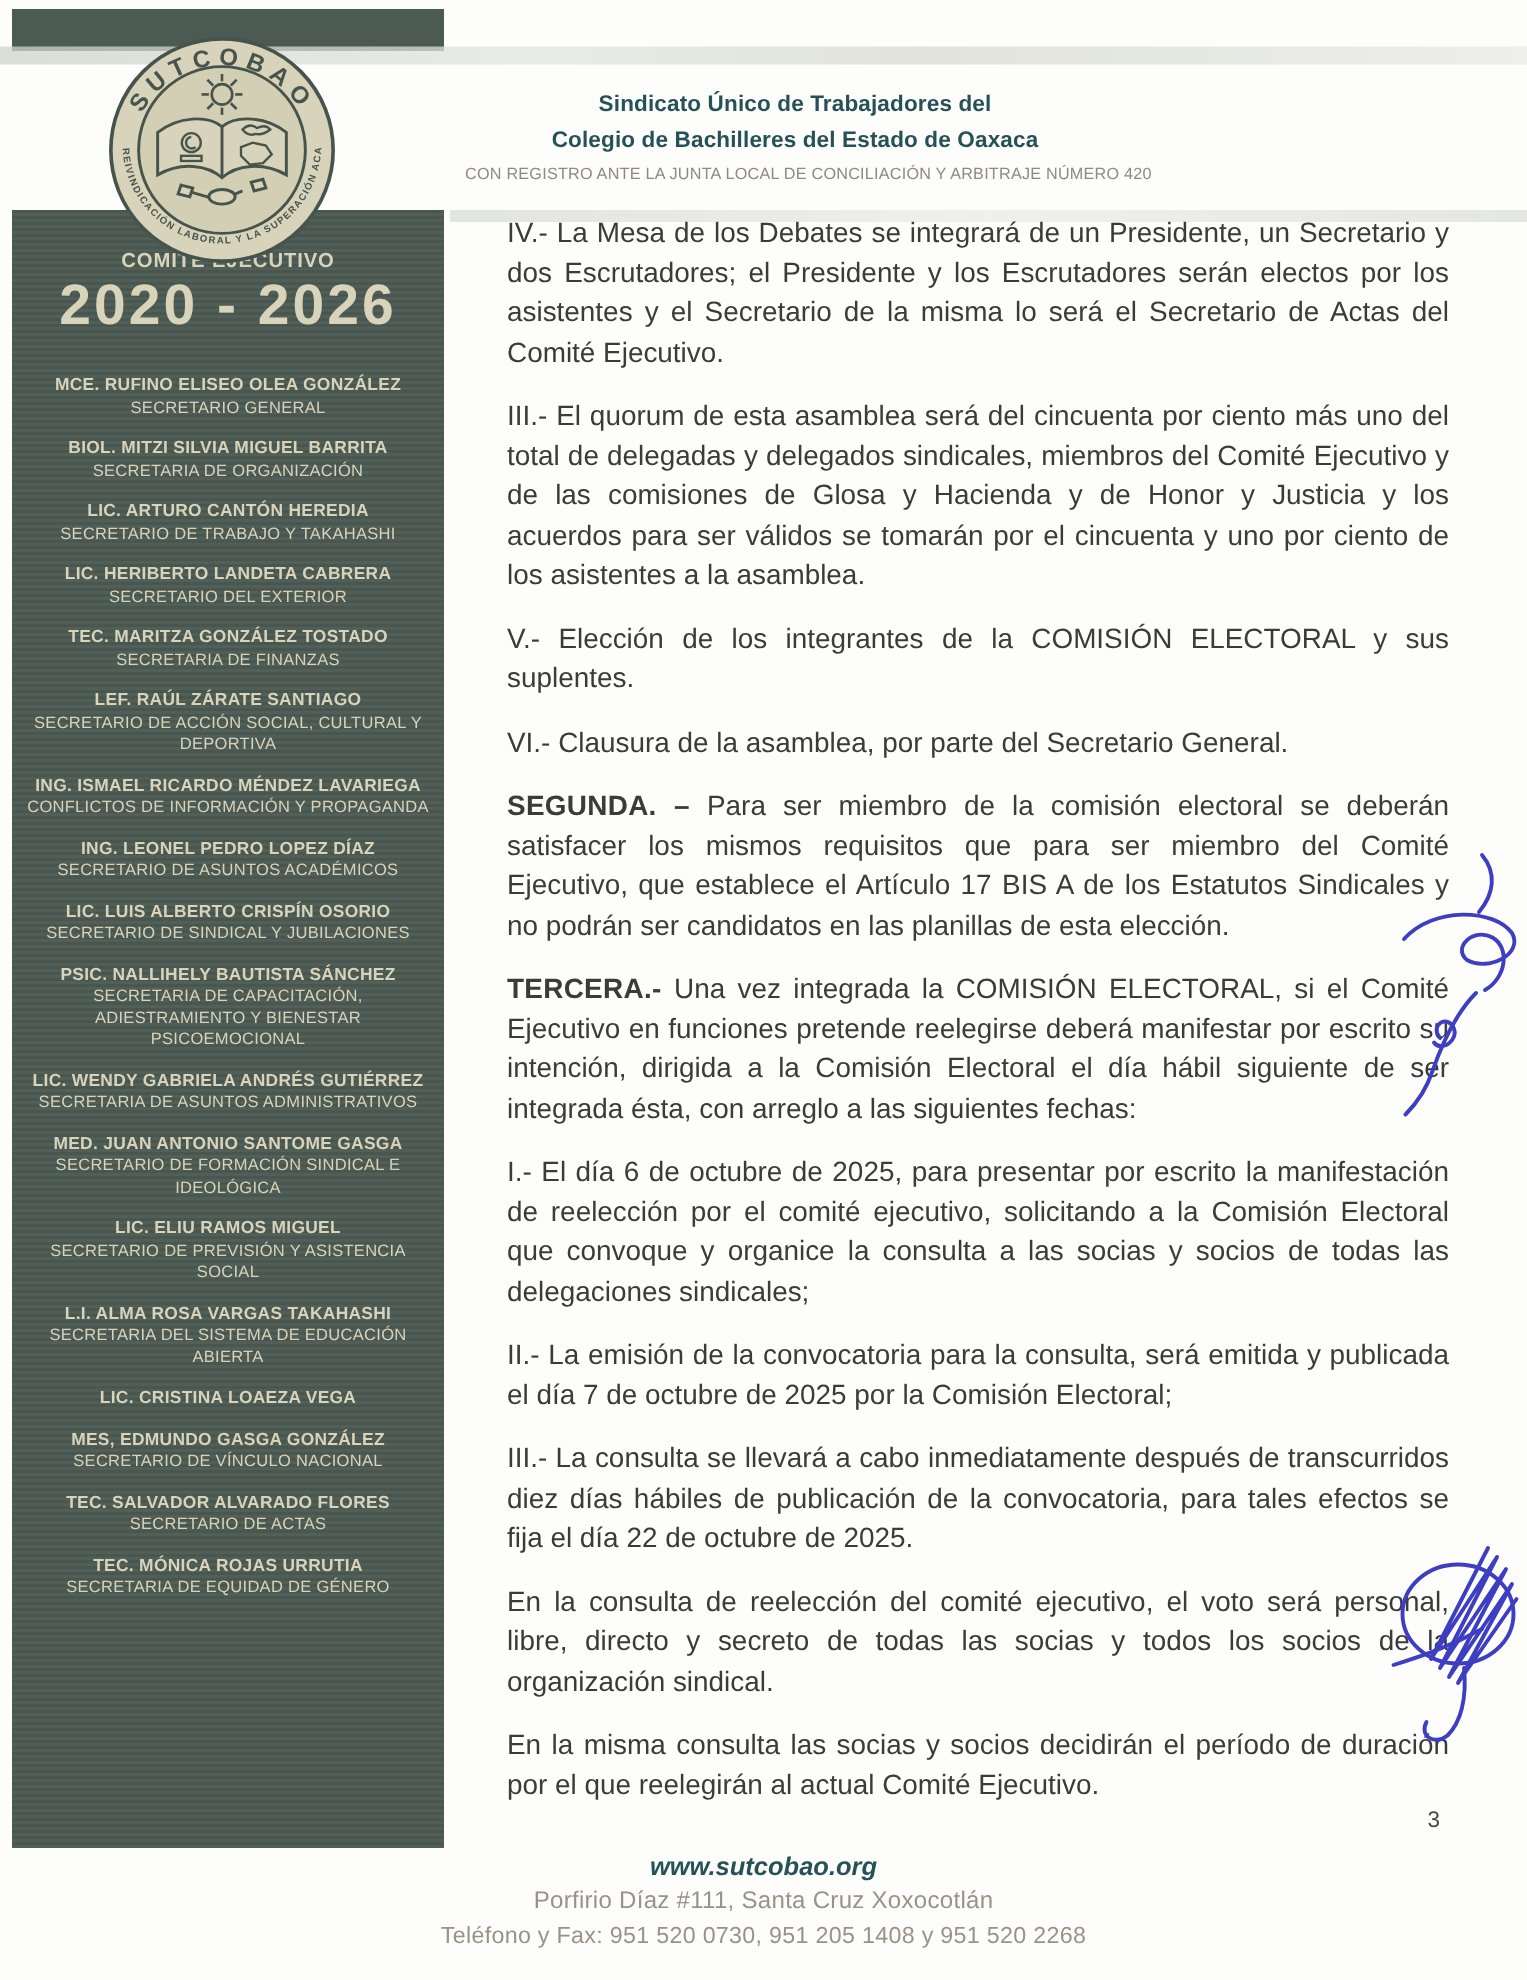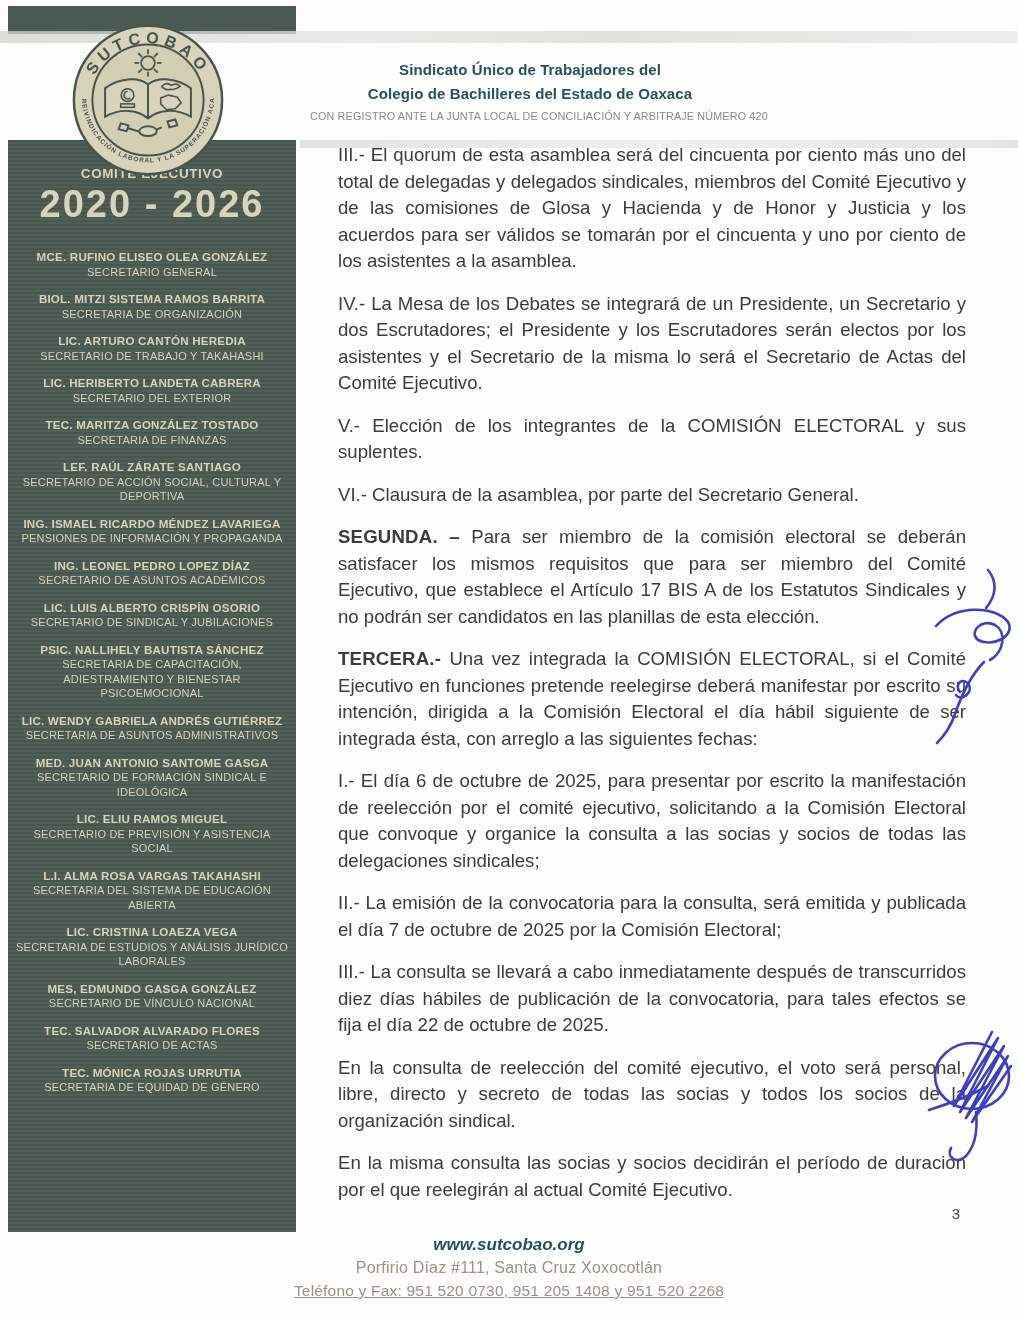--- a/index.html
+++ b/index.html
@@ -83,21 +83,21 @@
     position:absolute;right:58px;top:1205px;
     font-size:15px;color:#4a4a4a;
   }
   
   .footer{
     position:absolute;left:0;bottom:18px;width:100%;
     text-align:center;
   }
   .f-web{font-size:17px;font-weight:bold;font-style:italic;color:var(--brand-teal);line-height:23px;}
   .f-addr{font-size:16px;color:var(--muted-brown);line-height:23px;letter-spacing:.2px;}
-  .f-phone{font-size:15.5px;color:var(--muted-brown);line-height:23px;letter-spacing:.2px;text-decoration:underline;}
+  .f-phone{font-size:15.5px;color:var(--muted-brown);line-height:23px;letter-spacing:.2px;}
   
   .sig{position:absolute;pointer-events:none;}
   .sig path, .sig ellipse, .sig polyline{
     fill:none;stroke:var(--ink-blue);stroke-width:2.6;
     stroke-linecap:round;stroke-linejoin:round;
   }
   .sig1{left:928px;top:562px;width:92px;height:195px;}
   .sig2{left:926px;top:1018px;width:92px;height:148px;}
 </style>
 </head>
@@ -111,42 +111,42 @@
 
   <aside class="sidebar">
     <div class="committee-title">COMITÉ EJECUTIVO</div>
     <div class="committee-term">2020 - 2026</div>
     <div>
         <div class="member">
           <div class="m-name">MCE. RUFINO ELISEO OLEA GONZÁLEZ</div>
           <div class="m-role">SECRETARIO GENERAL</div>
         </div>
         <div class="member">
-          <div class="m-name">BIOL. MITZI SISTEMA RAMOS BARRITA</div>
+          <div class="m-name">BIOL. MITZI SILVIA MIGUEL BARRITA</div>
           <div class="m-role">SECRETARIA DE ORGANIZACIÓN</div>
         </div>
         <div class="member">
           <div class="m-name">LIC. ARTURO CANTÓN HEREDIA</div>
           <div class="m-role">SECRETARIO DE TRABAJO Y TAKAHASHI</div>
         </div>
         <div class="member">
           <div class="m-name">LIC. HERIBERTO LANDETA CABRERA</div>
           <div class="m-role">SECRETARIO DEL EXTERIOR</div>
         </div>
         <div class="member">
           <div class="m-name">TEC. MARITZA GONZÁLEZ TOSTADO</div>
           <div class="m-role">SECRETARIA DE FINANZAS</div>
         </div>
         <div class="member">
           <div class="m-name">LEF. RAÚL ZÁRATE SANTIAGO</div>
           <div class="m-role">SECRETARIO DE ACCIÓN SOCIAL, CULTURAL Y DEPORTIVA</div>
         </div>
         <div class="member">
           <div class="m-name">ING. ISMAEL RICARDO MÉNDEZ LAVARIEGA</div>
-          <div class="m-role">PENSIONES DE INFORMACIÓN Y PROPAGANDA</div>
+          <div class="m-role">CONFLICTOS DE INFORMACIÓN Y PROPAGANDA</div>
         </div>
         <div class="member">
           <div class="m-name">ING. LEONEL PEDRO LOPEZ DÍAZ</div>
           <div class="m-role">SECRETARIO DE ASUNTOS ACADÉMICOS</div>
         </div>
         <div class="member">
           <div class="m-name">LIC. LUIS ALBERTO CRISPÍN OSORIO</div>
           <div class="m-role">SECRETARIO DE SINDICAL Y JUBILACIONES</div>
         </div>
         <div class="member">
@@ -164,21 +164,20 @@
         <div class="member">
           <div class="m-name">LIC. ELIU RAMOS MIGUEL</div>
           <div class="m-role">SECRETARIO DE PREVISIÓN Y ASISTENCIA SOCIAL</div>
         </div>
         <div class="member">
           <div class="m-name">L.I. ALMA ROSA VARGAS TAKAHASHI</div>
           <div class="m-role">SECRETARIA DEL SISTEMA DE EDUCACIÓN ABIERTA</div>
         </div>
         <div class="member">
           <div class="m-name">LIC. CRISTINA LOAEZA VEGA</div>
-          <div class="m-role">SECRETARIA DE ESTUDIOS Y ANÁLISIS JURÍDICO LABORALES</div>
         </div>
         <div class="member">
           <div class="m-name">MES, EDMUNDO GASGA GONZÁLEZ</div>
           <div class="m-role">SECRETARIO DE VÍNCULO NACIONAL</div>
         </div>
         <div class="member">
           <div class="m-name">TEC. SALVADOR ALVARADO FLORES</div>
           <div class="m-role">SECRETARIO DE ACTAS</div>
         </div>
         <div class="member">
@@ -240,22 +239,22 @@
     </g>
   </svg>
 
   <header class="header">
     <div class="h-line1">Sindicato Único de Trabajadores del</div>
     <div class="h-line2">Colegio de Bachilleres del Estado de Oaxaca</div>
     <div class="h-reg">CON REGISTRO ANTE LA JUNTA LOCAL DE CONCILIACIÓN Y ARBITRAJE NÚMERO 420</div>
   </header>
 
   <main class="main">
+      <p>IV.- La Mesa de los Debates se integrará de un Presidente, un Secretario y dos Escrutadores; el Presidente y los Escrutadores serán electos por los asistentes y el Secretario de la misma lo será el Secretario de Actas del Comité Ejecutivo.</p>
       <p>III.- El quorum de esta asamblea será del cincuenta por ciento más uno del total de delegadas y delegados sindicales, miembros del Comité Ejecutivo y de las comisiones de Glosa y Hacienda y de Honor y Justicia y los acuerdos para ser válidos se tomarán por el cincuenta y uno por ciento de los asistentes a la asamblea.</p>
-      <p>IV.- La Mesa de los Debates se integrará de un Presidente, un Secretario y dos Escrutadores; el Presidente y los Escrutadores serán electos por los asistentes y el Secretario de la misma lo será el Secretario de Actas del Comité Ejecutivo.</p>
       <p>V.- Elección de los integrantes de la COMISIÓN ELECTORAL y sus suplentes.</p>
       <p>VI.- Clausura de la asamblea, por parte del Secretario General.</p>
       <p><b>SEGUNDA. – </b>Para ser miembro de la comisión electoral se deberán satisfacer los mismos requisitos que para ser miembro del Comité Ejecutivo, que establece el Artículo 17 BIS A de los Estatutos Sindicales y no podrán ser candidatos en las planillas de esta elección.</p>
       <p><b>TERCERA.- </b>Una vez integrada la COMISIÓN ELECTORAL, si el Comité Ejecutivo en funciones pretende reelegirse deberá manifestar por escrito su intención, dirigida a la Comisión Electoral el día hábil siguiente de ser integrada ésta, con arreglo a las siguientes fechas:</p>
       <p>I.- El día 6 de octubre de 2025, para presentar por escrito la manifestación de reelección por el comité ejecutivo, solicitando a la Comisión Electoral que convoque y organice la consulta a las socias y socios de todas las delegaciones sindicales;</p>
       <p>II.- La emisión de la convocatoria para la consulta, será emitida y publicada el día 7 de octubre de 2025 por la Comisión Electoral;</p>
       <p>III.- La consulta se llevará a cabo inmediatamente después de transcurridos diez días hábiles de publicación de la convocatoria, para tales efectos se fija el día 22 de octubre de 2025.</p>
       <p>En la consulta de reelección del comité ejecutivo, el voto será personal, libre, directo y secreto de todas las socias y todos los socios de la organización sindical.</p>
       <p>En la misma consulta las socias y socios decidirán el período de duración por el que reelegirán al actual Comité Ejecutivo.</p>
     </main>

